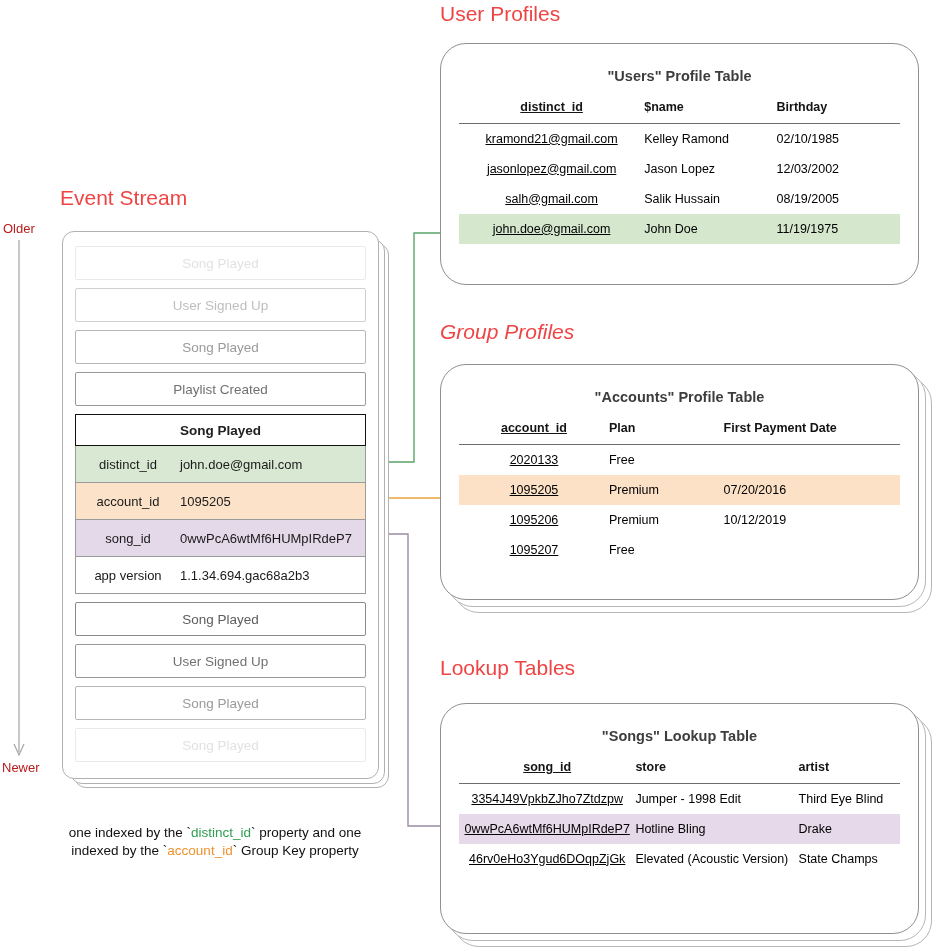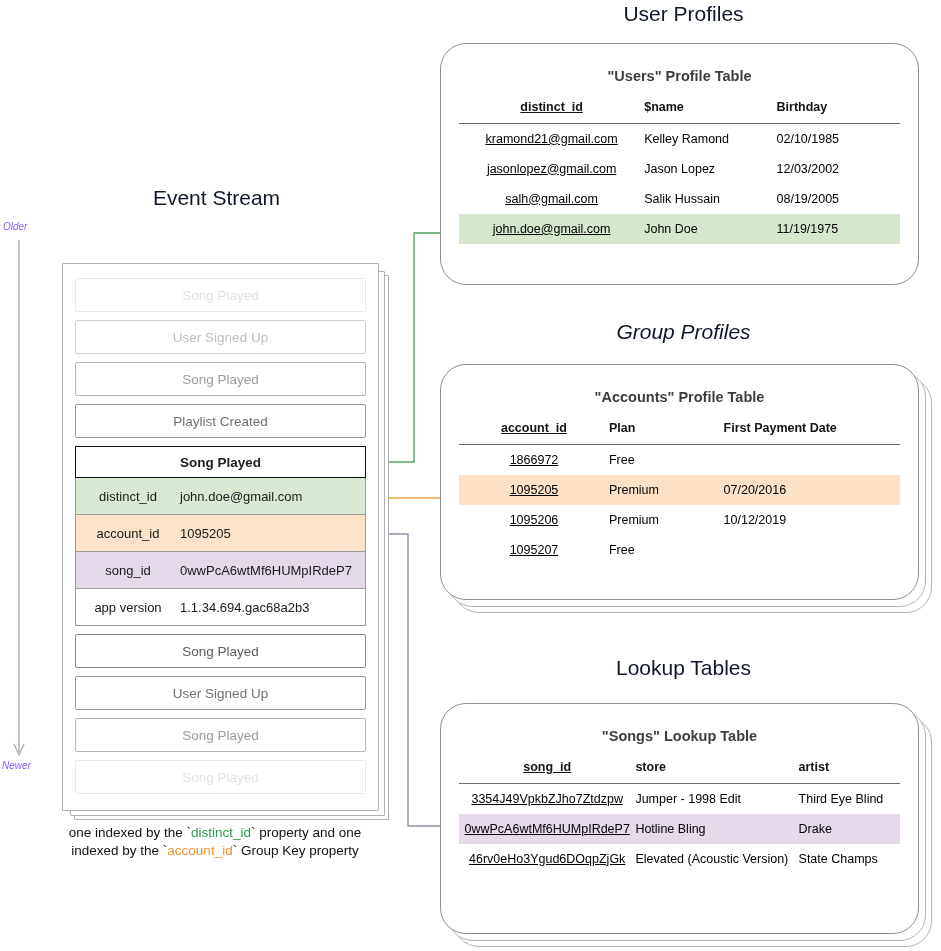--- a/index.html
+++ b/index.html
@@ -10,29 +10,29 @@
     color: #1a1a1a;
     overflow: hidden;
   }
   #root { position: relative; width: 941px; height: 951px; }
 
   
   .section-title {
     position: absolute;
     font-size: 21px;
     font-weight: 400;
-    color: #0f172a;
-    text-align: center;
+    color: #ef4444;
+    text-align: left;
     white-space: nowrap;
   }
 
   
   #event-stream-title { left: 60px; top: 186px; width: 313px; }
 
-  .es-stack { position: absolute; border: 1.5px solid #b0b0b0; background: #fff; border-radius: 1px; margin-top: 32px; }
+  .es-stack { position: absolute; border: 1.5px solid #b0b0b0; background: #fff; border-radius: 12px; }
   #es-card3 { left: 74px; top: 243px;  width: 315px; height: 545px; }
   #es-card2 { left: 70px; top: 239px;  width: 315px; height: 545px; }
   #es-card1 { left: 62px; top: 231px;  width: 317px; height: 548px; padding: 14px 12px; }
 
   .event-pill {
     height: 34px;
     border: 1.3px solid #8a8a8a;
     border-radius: 2px;
     display: flex; align-items: center; justify-content: center;
     font-size: 13.5px;
@@ -65,21 +65,21 @@
   }
   .event-row .k { width: 104px; text-align: center; flex: none; }
   .event-row .v { flex: 1; text-align: left; }
   .row-green  { background: #d9e8d2; }
   .row-orange { background: #fbe2c8; }
   .row-purple { background: #e4d9e9; }
   .row-plain  { background: #fff; }
 
   
   #axis-older, #axis-newer {
-    position: absolute; font-size: 10px; color: #8b5cf6; white-space: nowrap; font-style: italic;
+    position: absolute; font-size: 13px; color: #b91c1c; white-space: nowrap;
   }
   #axis-older { left: 3px; top: 221px; }
   #axis-newer { left: 2px; top: 760px; }
 
   
   #caption {
     position: absolute; left: 30px; top: 806px; width: 370px;
     text-align: center; font-size: 13.5px; line-height: 1.34; color: #111;
   }
   .tok-green  { color: #2e9e4f; }
@@ -270,21 +270,21 @@
       <table class="ptable">
         <thead>
           <tr>
             <th class="keycol" style="width:34%"><span>account_id</span></th>
             <th style="width:26%">Plan</th>
             <th style="width:40%">First Payment Date</th>
           </tr>
         </thead>
         <tbody>
           <tr>
-            <td class="keycol"><span>1866972</span></td>
+            <td class="keycol"><span>2020133</span></td>
             <td>Free</td>
             <td></td>
           </tr>
           <tr class="hl-orange">
             <td class="keycol"><span>1095205</span></td>
             <td>Premium</td>
             <td>07/20/2016</td>
           </tr>
           <tr>
             <td class="keycol"><span>1095206</span></td>

